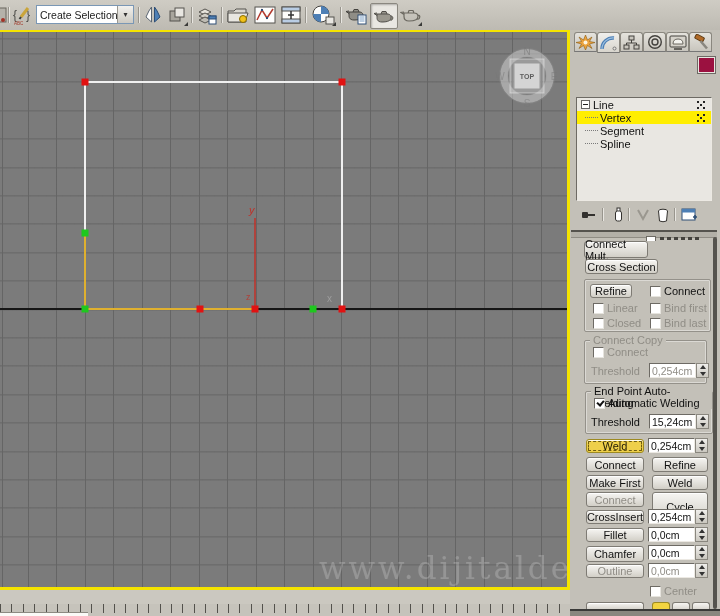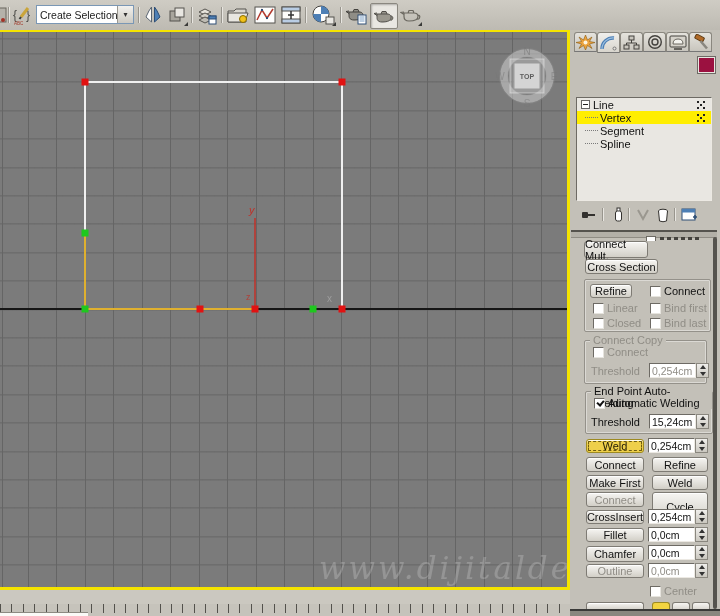--- a/index.html
+++ b/index.html
@@ -19,21 +19,21 @@
   
   .viewport{position:absolute;left:0;top:30px;width:570px;height:560px;box-sizing:border-box;
             border-top:2px solid #f5e400;border-right:3px solid #f5e400;border-bottom:3px solid #f5e400;
             background:#7b7b7b;overflow:hidden;}
   .vp-grid{position:absolute;inset:0;
      background-image:
        repeating-linear-gradient(to right, rgba(100,100,100,.95) 0 1px, transparent 1px 28.5px),
        repeating-linear-gradient(to bottom, rgba(100,100,100,.95) 0 1px, transparent 1px 28.4px);
      background-position:28px 0, 0 21.4px;}
   .vp-svg{position:absolute;inset:0;}
-  .vp-watermark{position:absolute;right:-5px;bottom:1px;font-family:"DejaVu Serif",serif;font-style:italic;
+  .vp-watermark{position:absolute;right:-5px;bottom:1px;font-family:"DejaVu Serif",serif;
      font-size:31px;letter-spacing:3px;color:rgba(242,242,242,.22);white-space:nowrap;pointer-events:none;}
   .viewcube{position:absolute;left:492px;top:9px;width:70px;height:70px;}
   
   .statusbar{position:absolute;left:0;top:590px;width:570px;height:14px;background:#cbc8c0;border-bottom:1px solid #a3a098;}
   .trackbar{position:absolute;left:0;top:604px;width:570px;height:12px;background-color:#c6c3bb;
      background-image:repeating-linear-gradient(to right,#53514c 0 1px,transparent 1px 11.4px);
      background-size:auto 9px;background-repeat:repeat-x;}
   .prompt-sliver{position:absolute;left:0;top:612px;width:88px;height:4px;background:#fbfaf7;border-top:1px solid #8d8a82;}
   
   .panel{position:absolute;left:570px;top:30px;width:150px;height:586px;background:#c3c0b8;}

